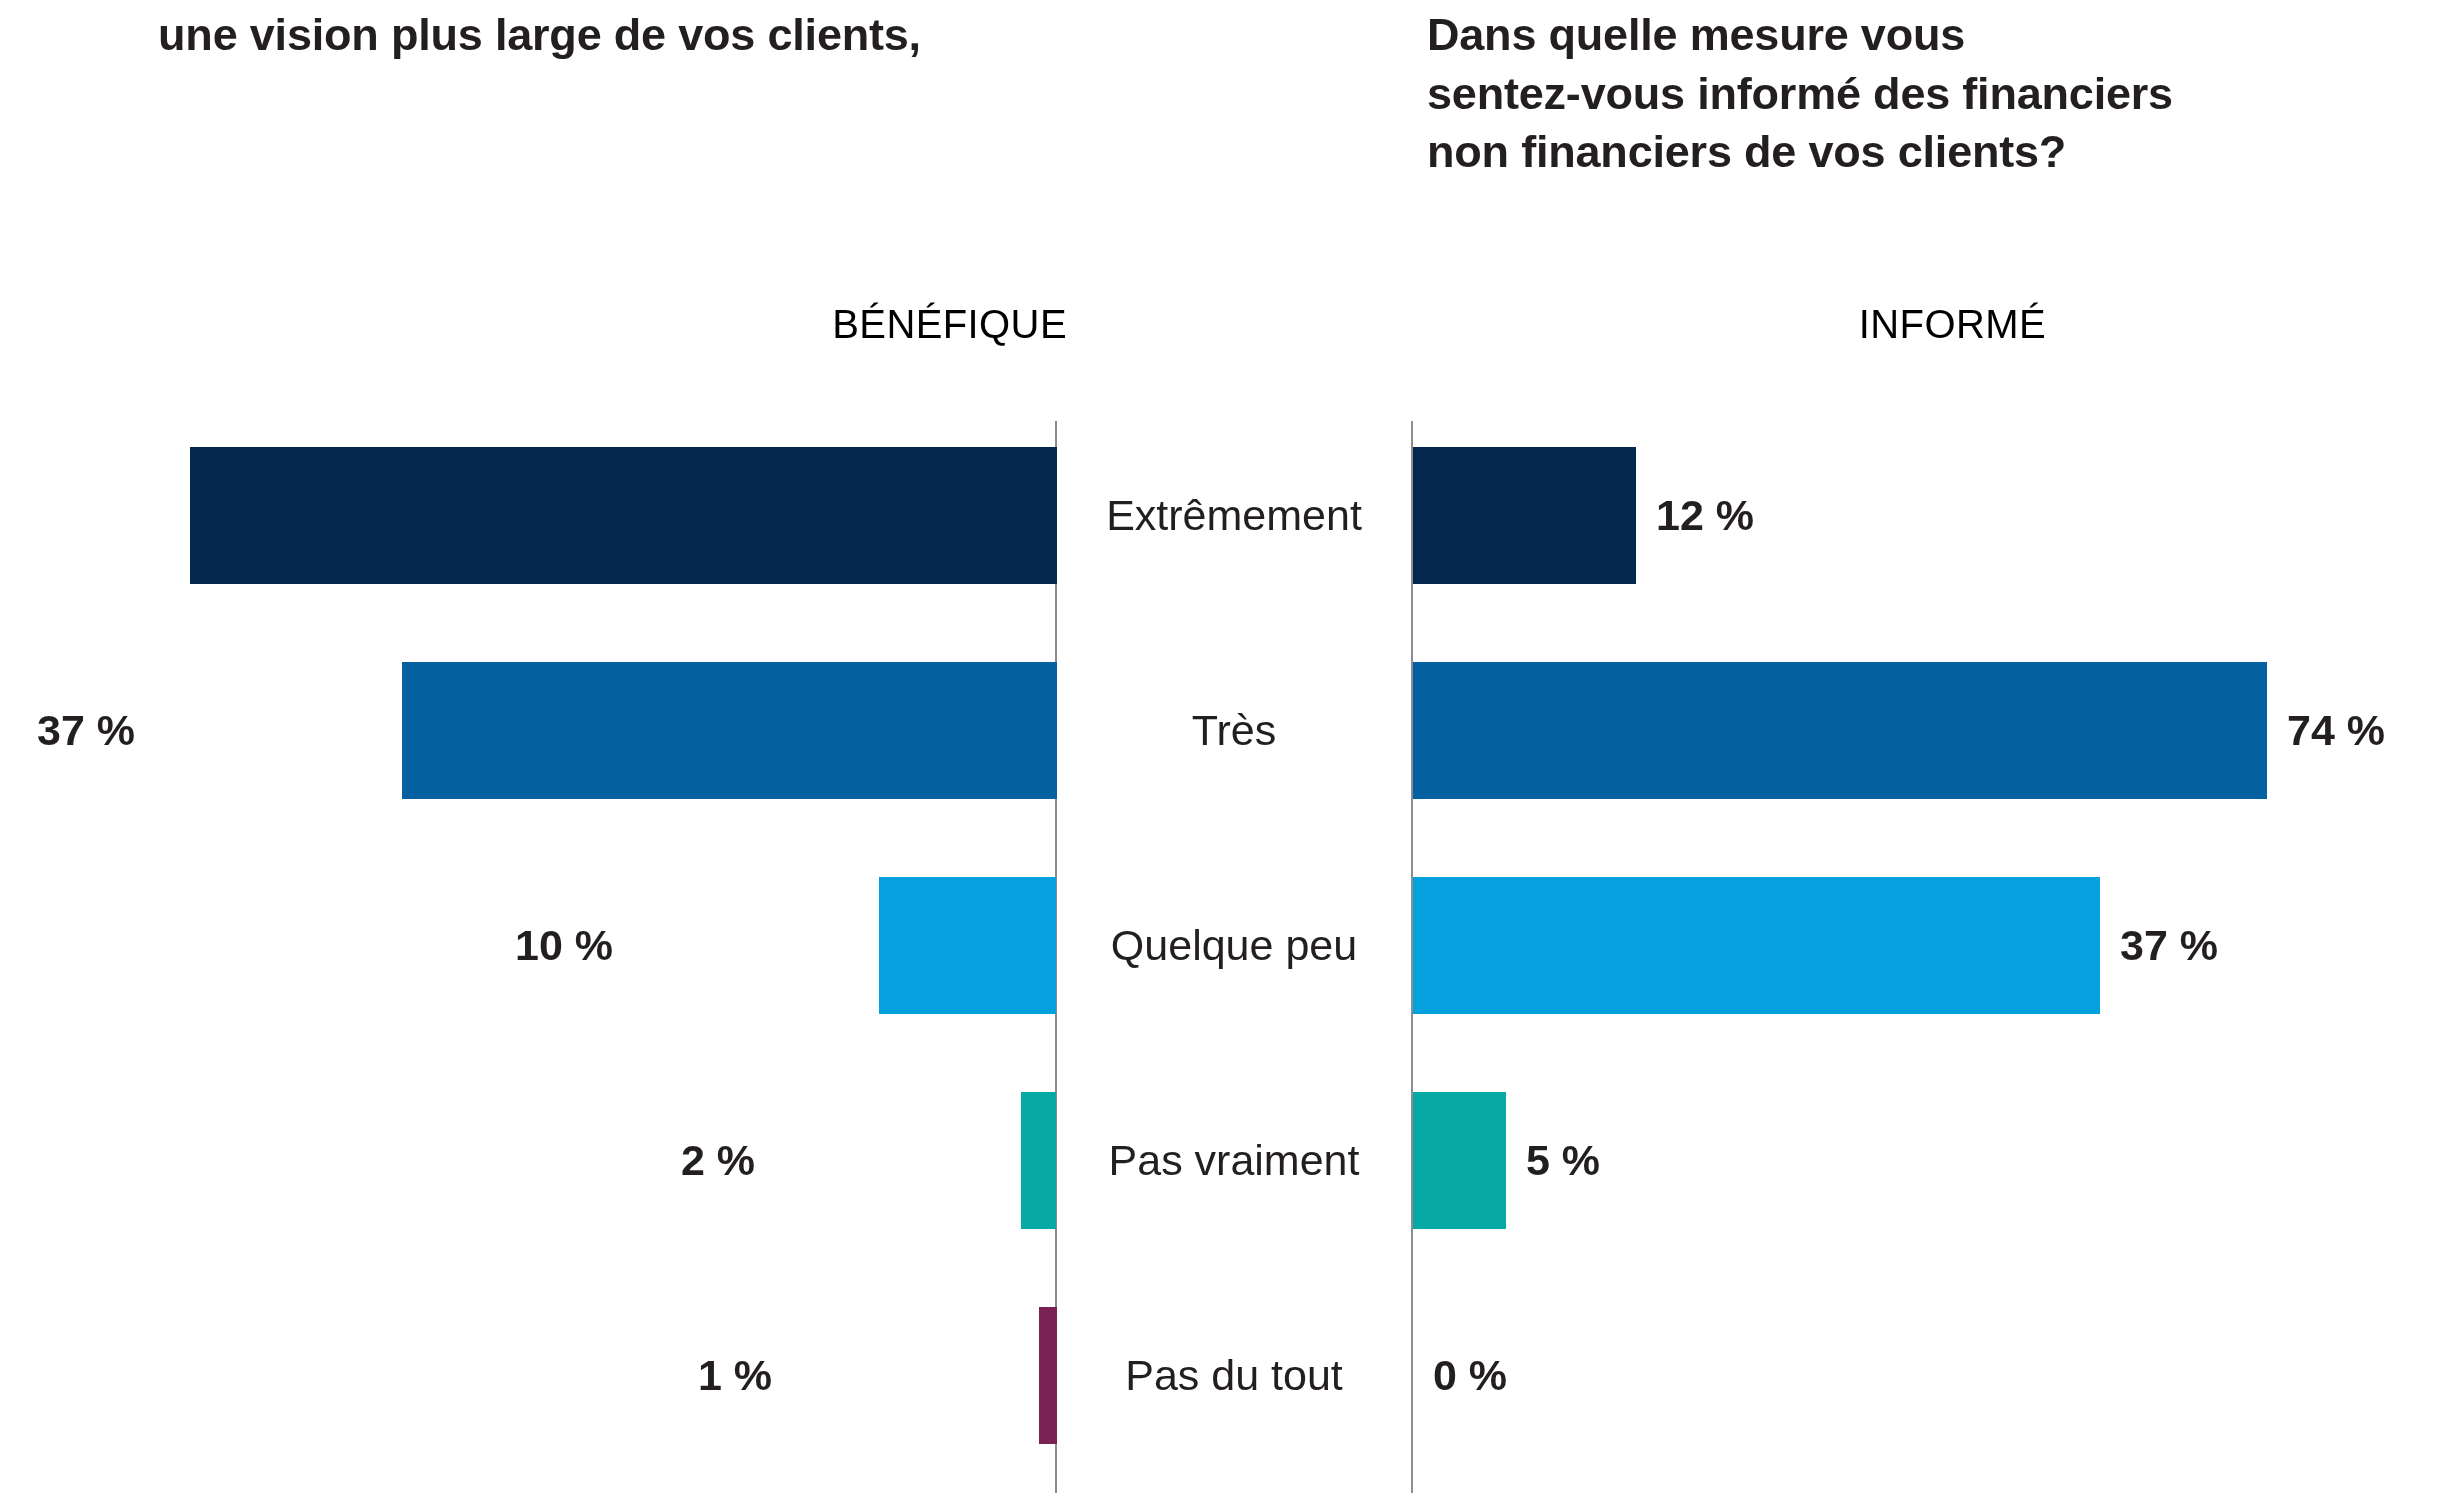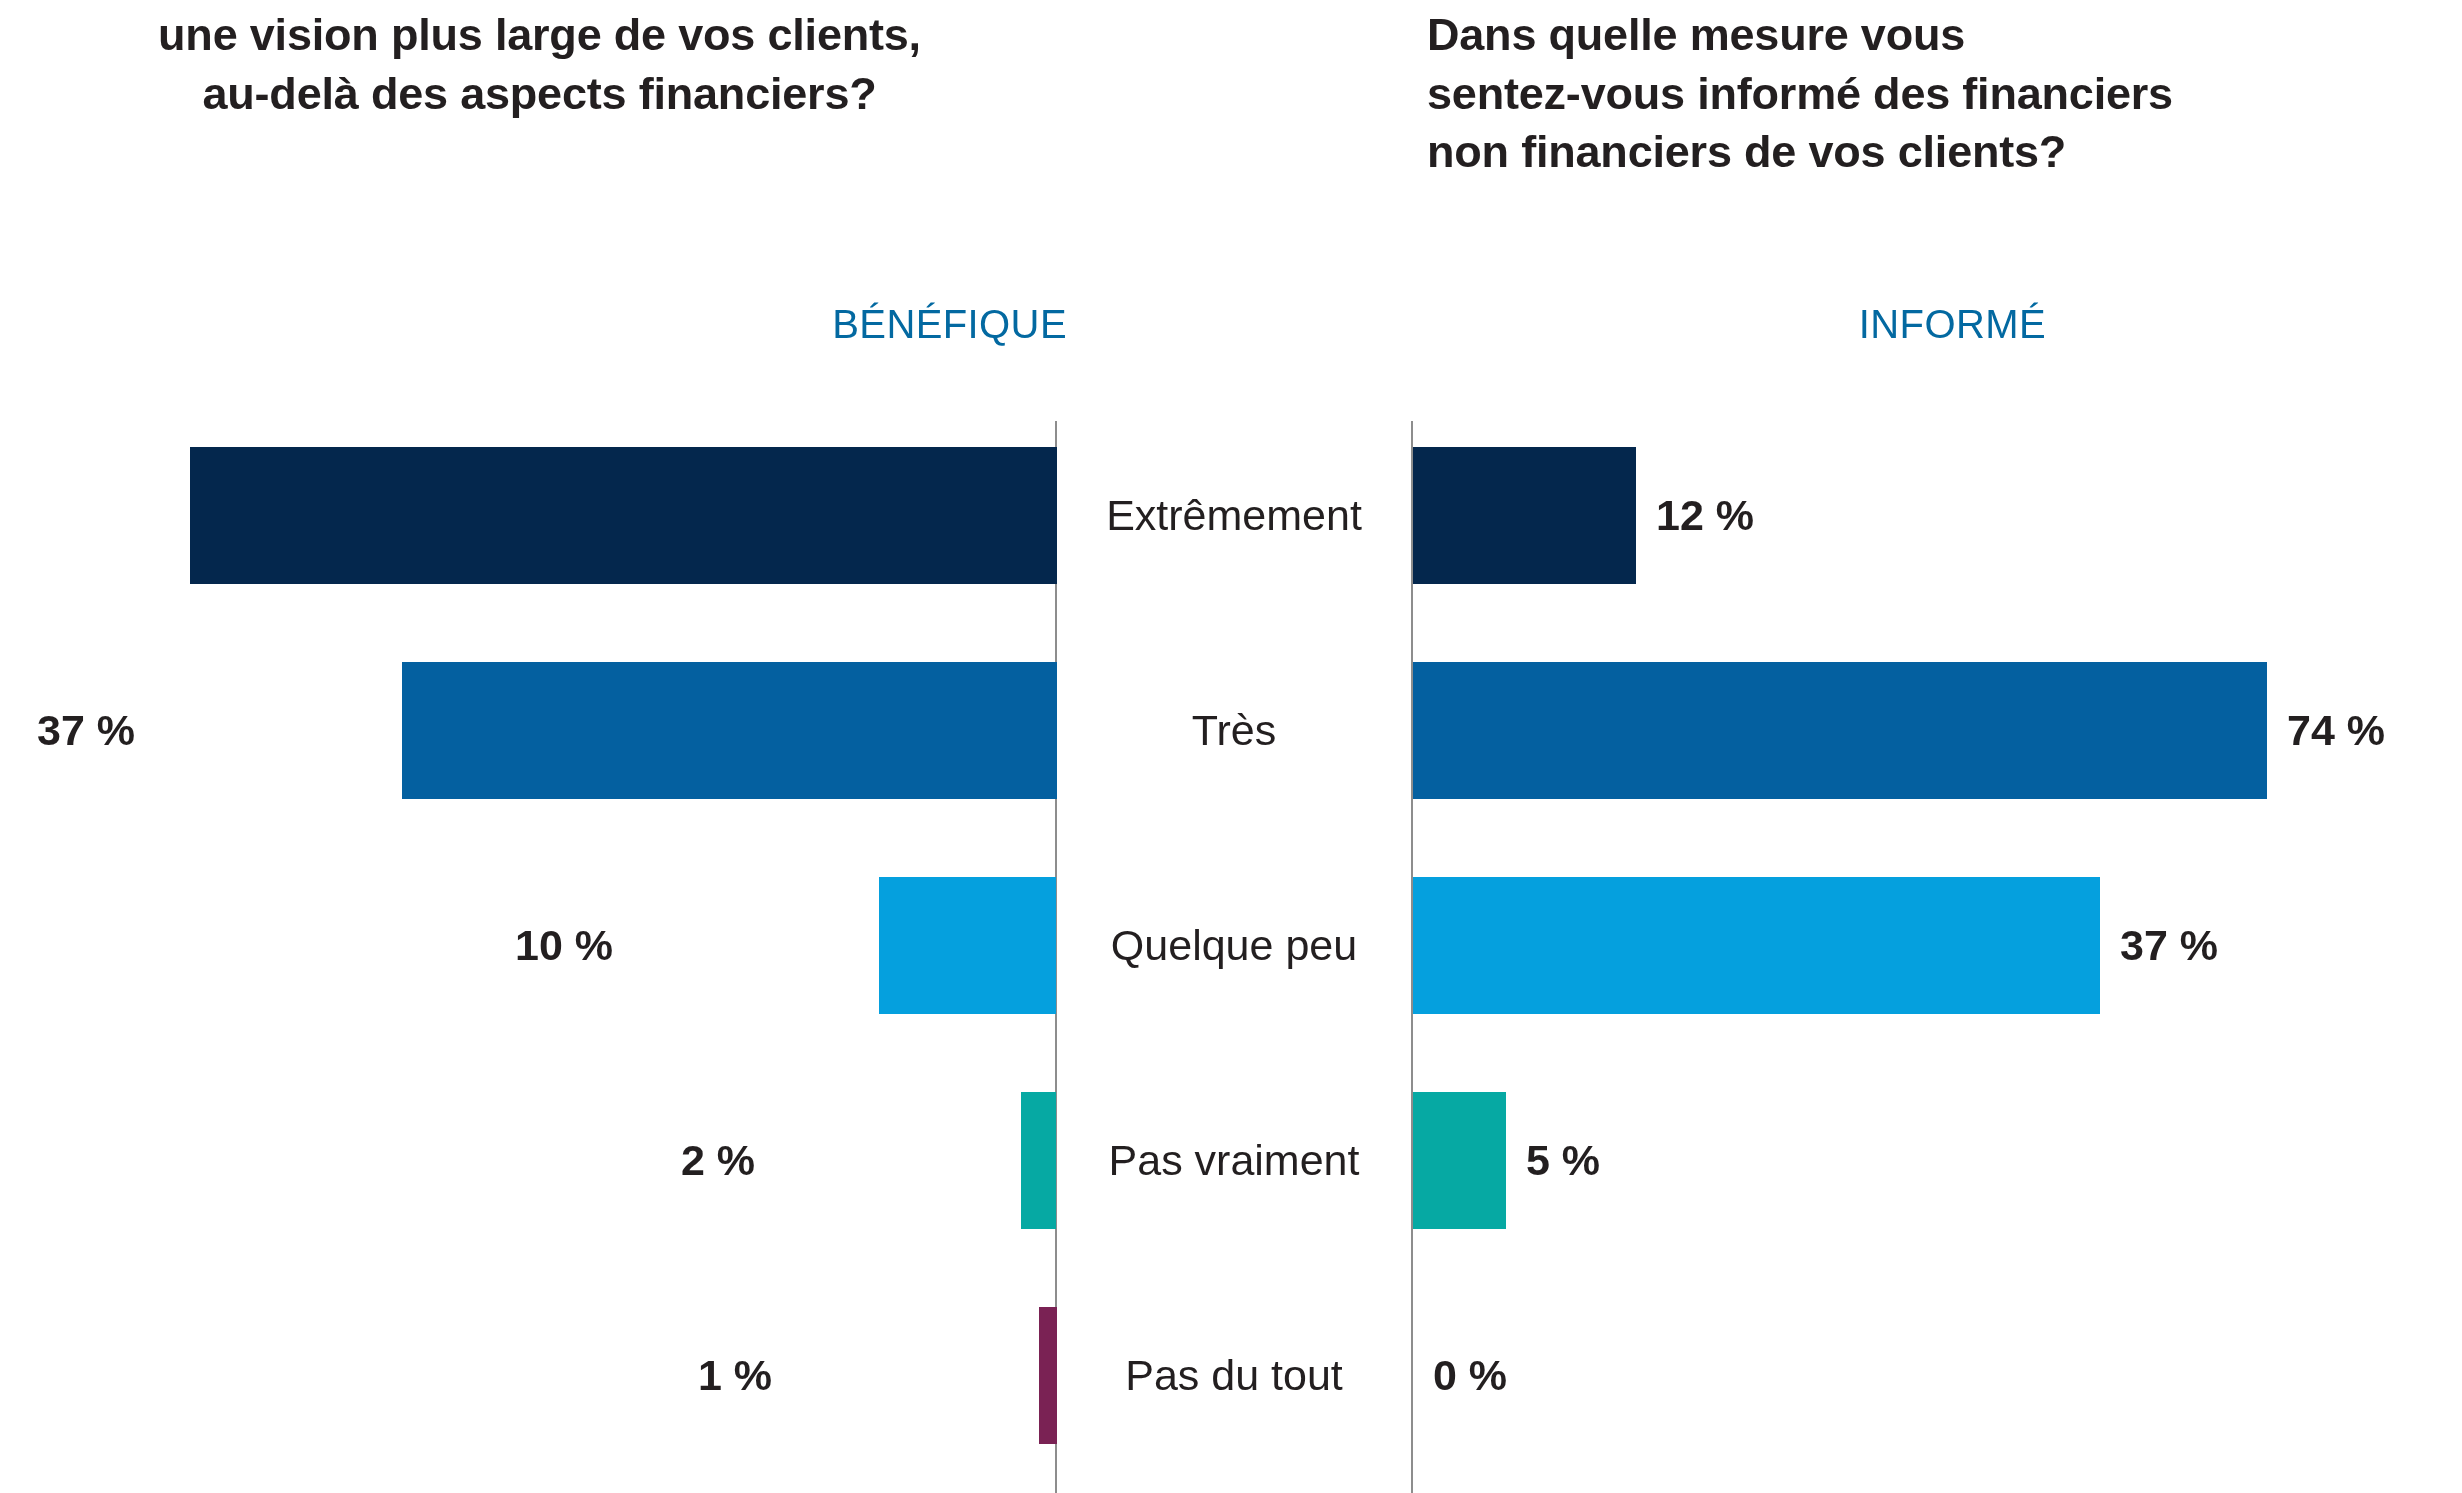--- a/index.html
+++ b/index.html
@@ -40,21 +40,21 @@
     width: 1032px;
     text-align: left;
   }
 
   
   .col-header {
     position: absolute;
     top: 302px;
     font-size: 40px;
     font-weight: normal;
-    color: #0369a1;
+    color: #000000;
     letter-spacing: 0.4px;
   }
   #header-left {
     left: 0px;
     width: 1067px;
     text-align: right;
   }
   #header-right {
     left: 1430px;
     width: 616px;
@@ -113,21 +113,20 @@
     white-space: nowrap;
   }
 </style>
 </head>
 <body>
 
 <div id="canvas">
 
   <div class="title" id="title-left">
     <div>une vision plus large de vos clients,</div>
-    <div>au-delà des aspects financiers?</div>
   </div>
 
   <div class="title" id="title-right">
     <div>Dans quelle mesure vous</div>
     <div>sentez-vous informé des financiers</div>
     <div>non financiers de vos clients?</div>
   </div>
 
   <div class="col-header" id="header-left">BÉNÉFIQUE</div>
   <div class="col-header" id="header-right">INFORMÉ</div>

